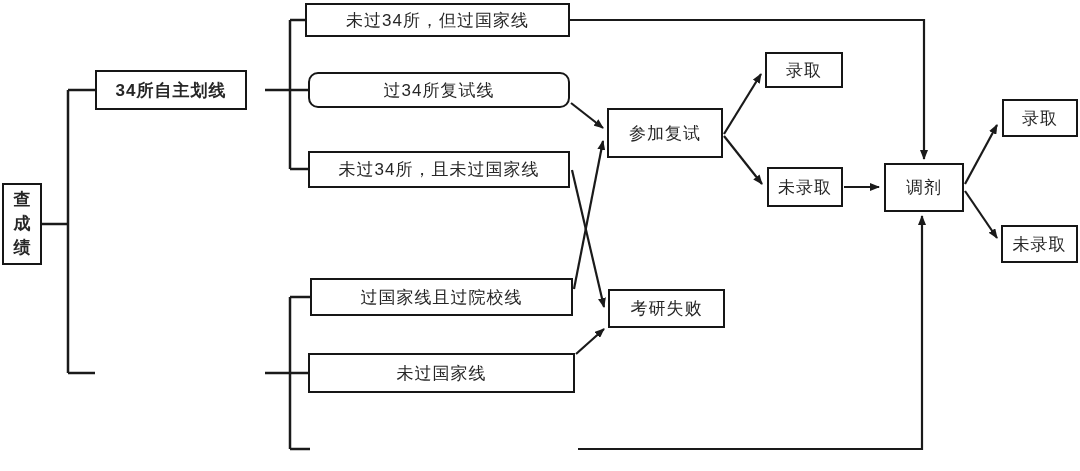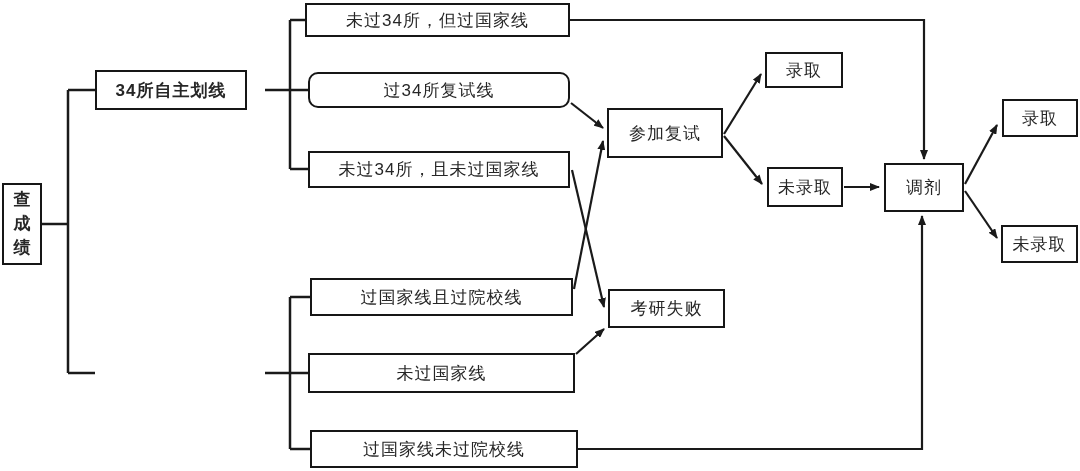--- a/index.html
+++ b/index.html
@@ -81,23 +81,20 @@
   </div>
 
   <div class="node" style="left:310px; top:278px; width:263px; height:38px;">
     <span class="lbl">过国家线且过院校线</span>
   </div>
 
   <div class="node" style="left:308px; top:353px; width:267px; height:40px;">
     <span class="lbl">未过国家线</span>
   </div>
 
-  <div class="node" style="left:310px; top:430px; width:268px; height:38px;">
-    <span class="lbl">过国家线未过院校线</span>
-  </div>
 
   <div class="node" style="left:607px; top:108px; width:116px; height:50px;">
     <span class="lbl">参加复试</span>
   </div>
 
   <div class="node" style="left:765px; top:52px; width:78px; height:36px;">
     <span class="lbl">录取</span>
   </div>
 
   <div class="node" style="left:767px; top:167px; width:76px; height:40px;">

